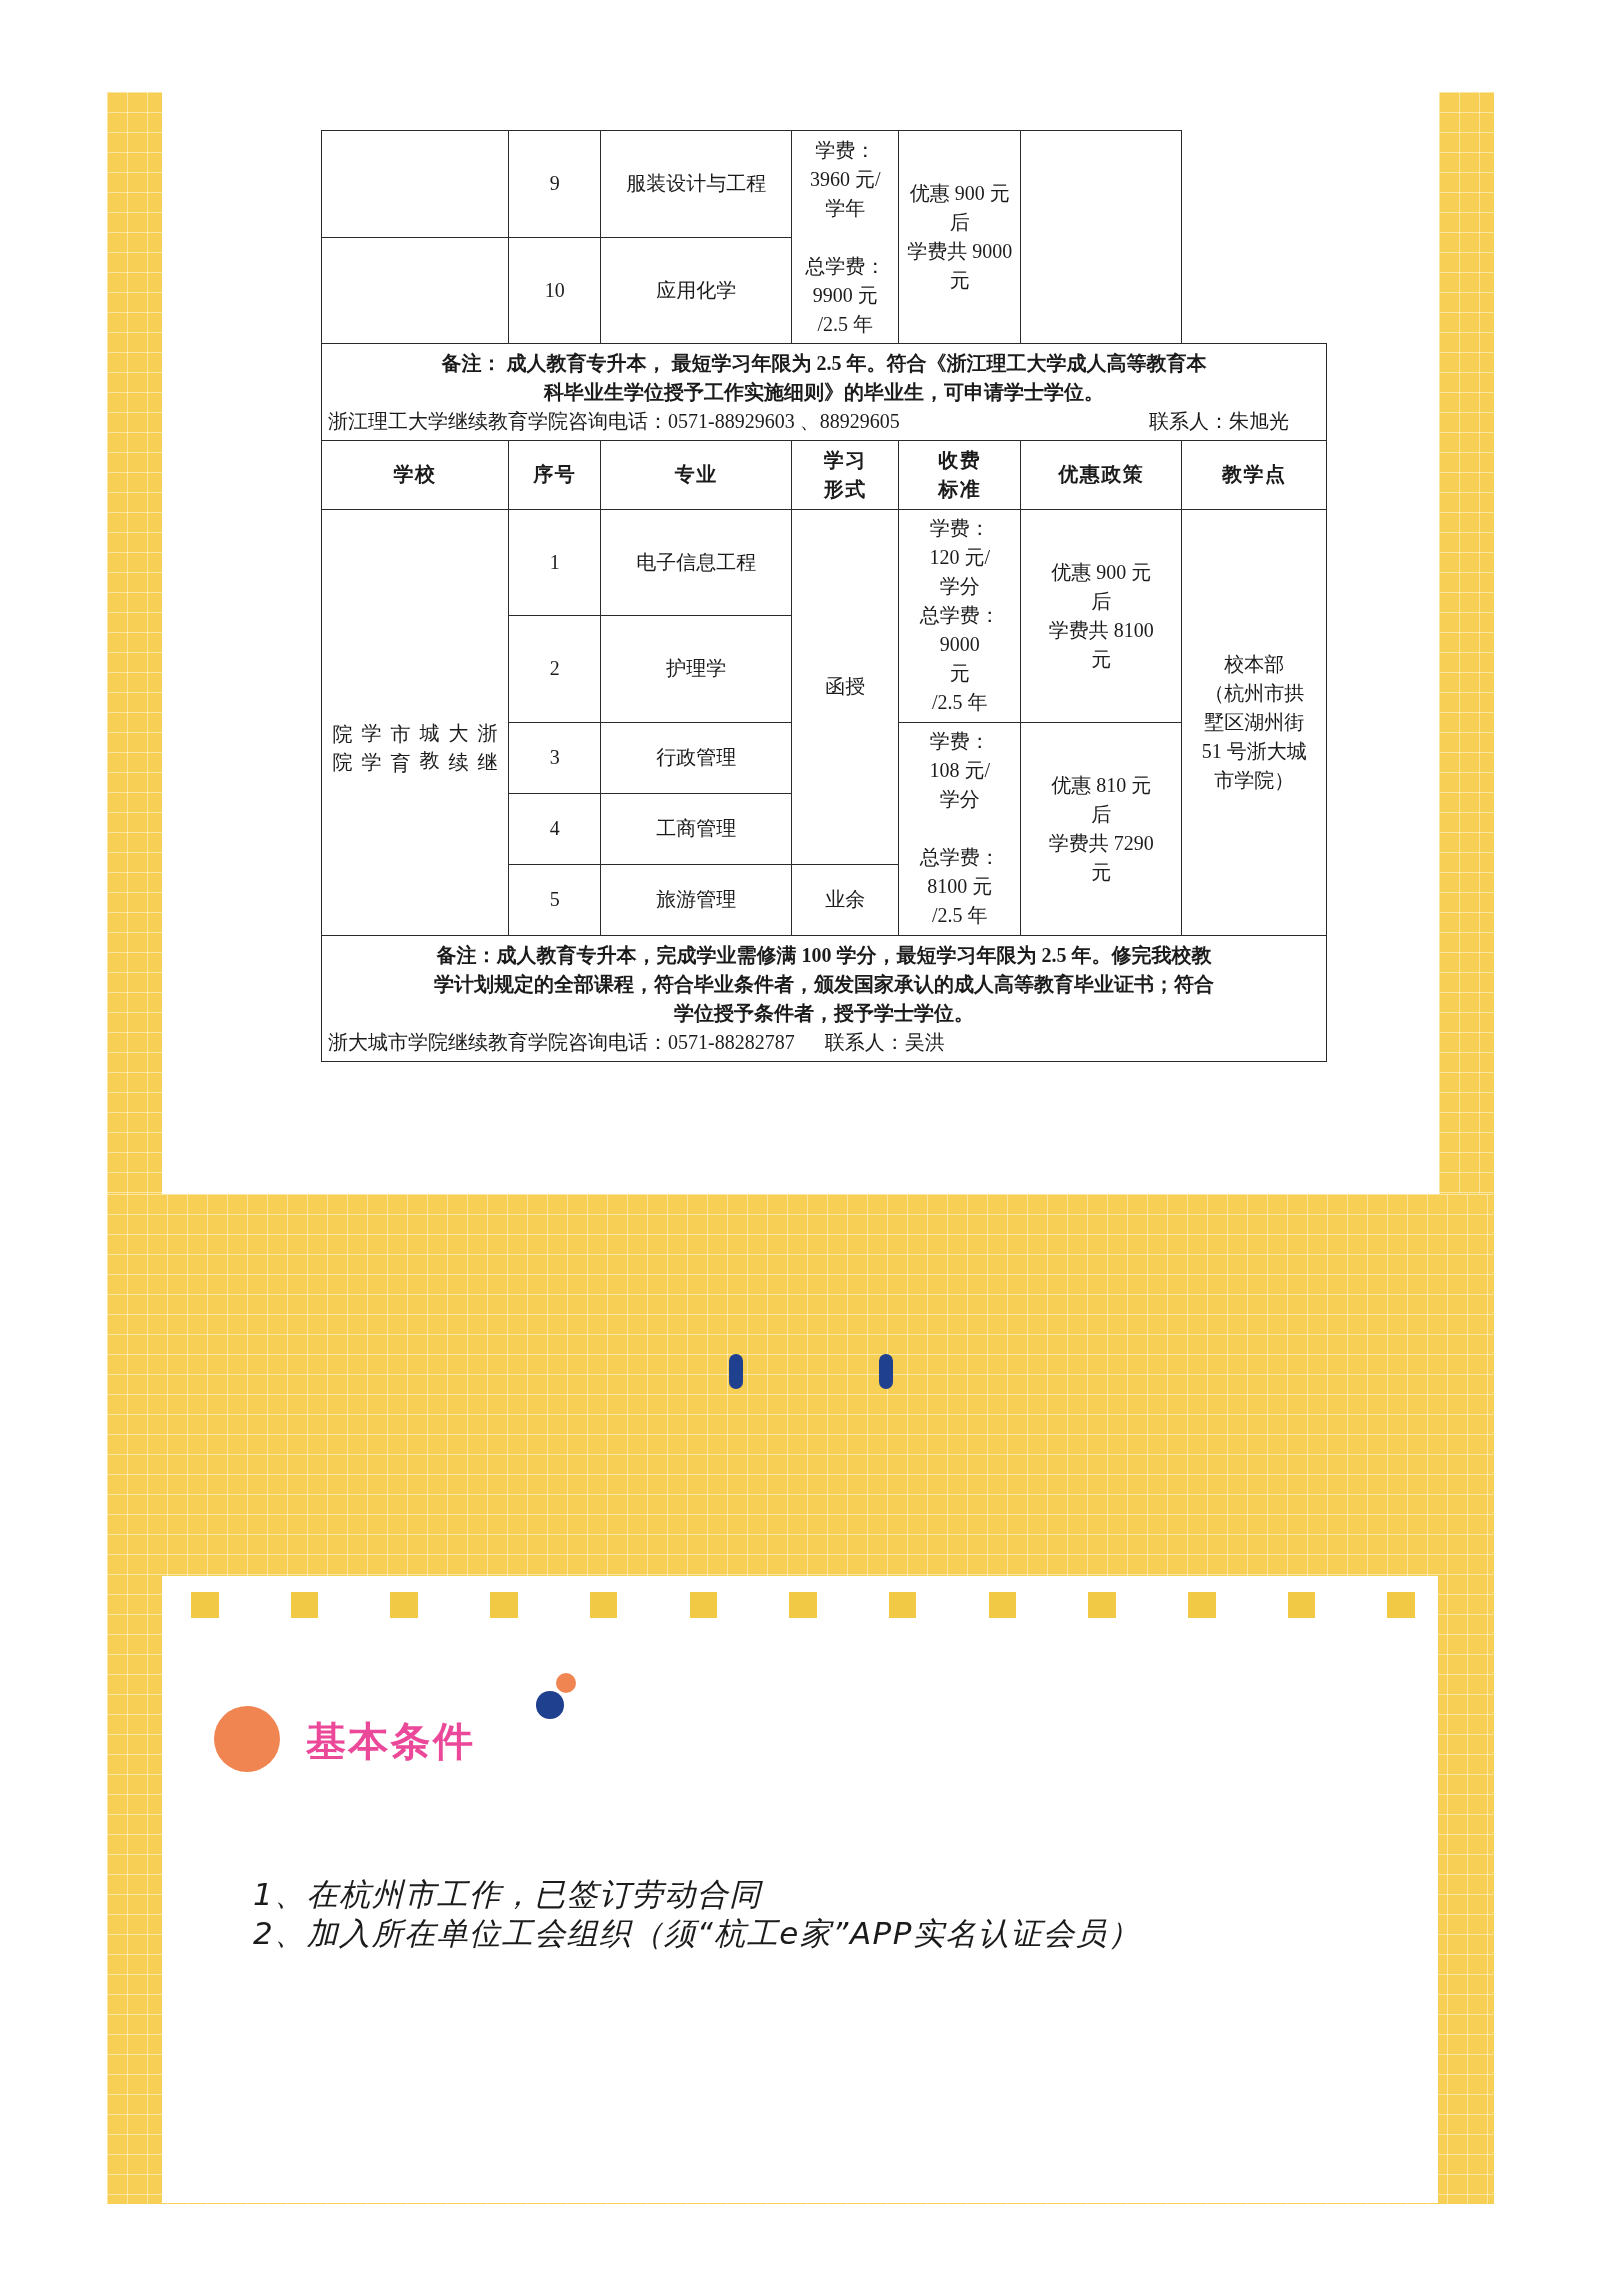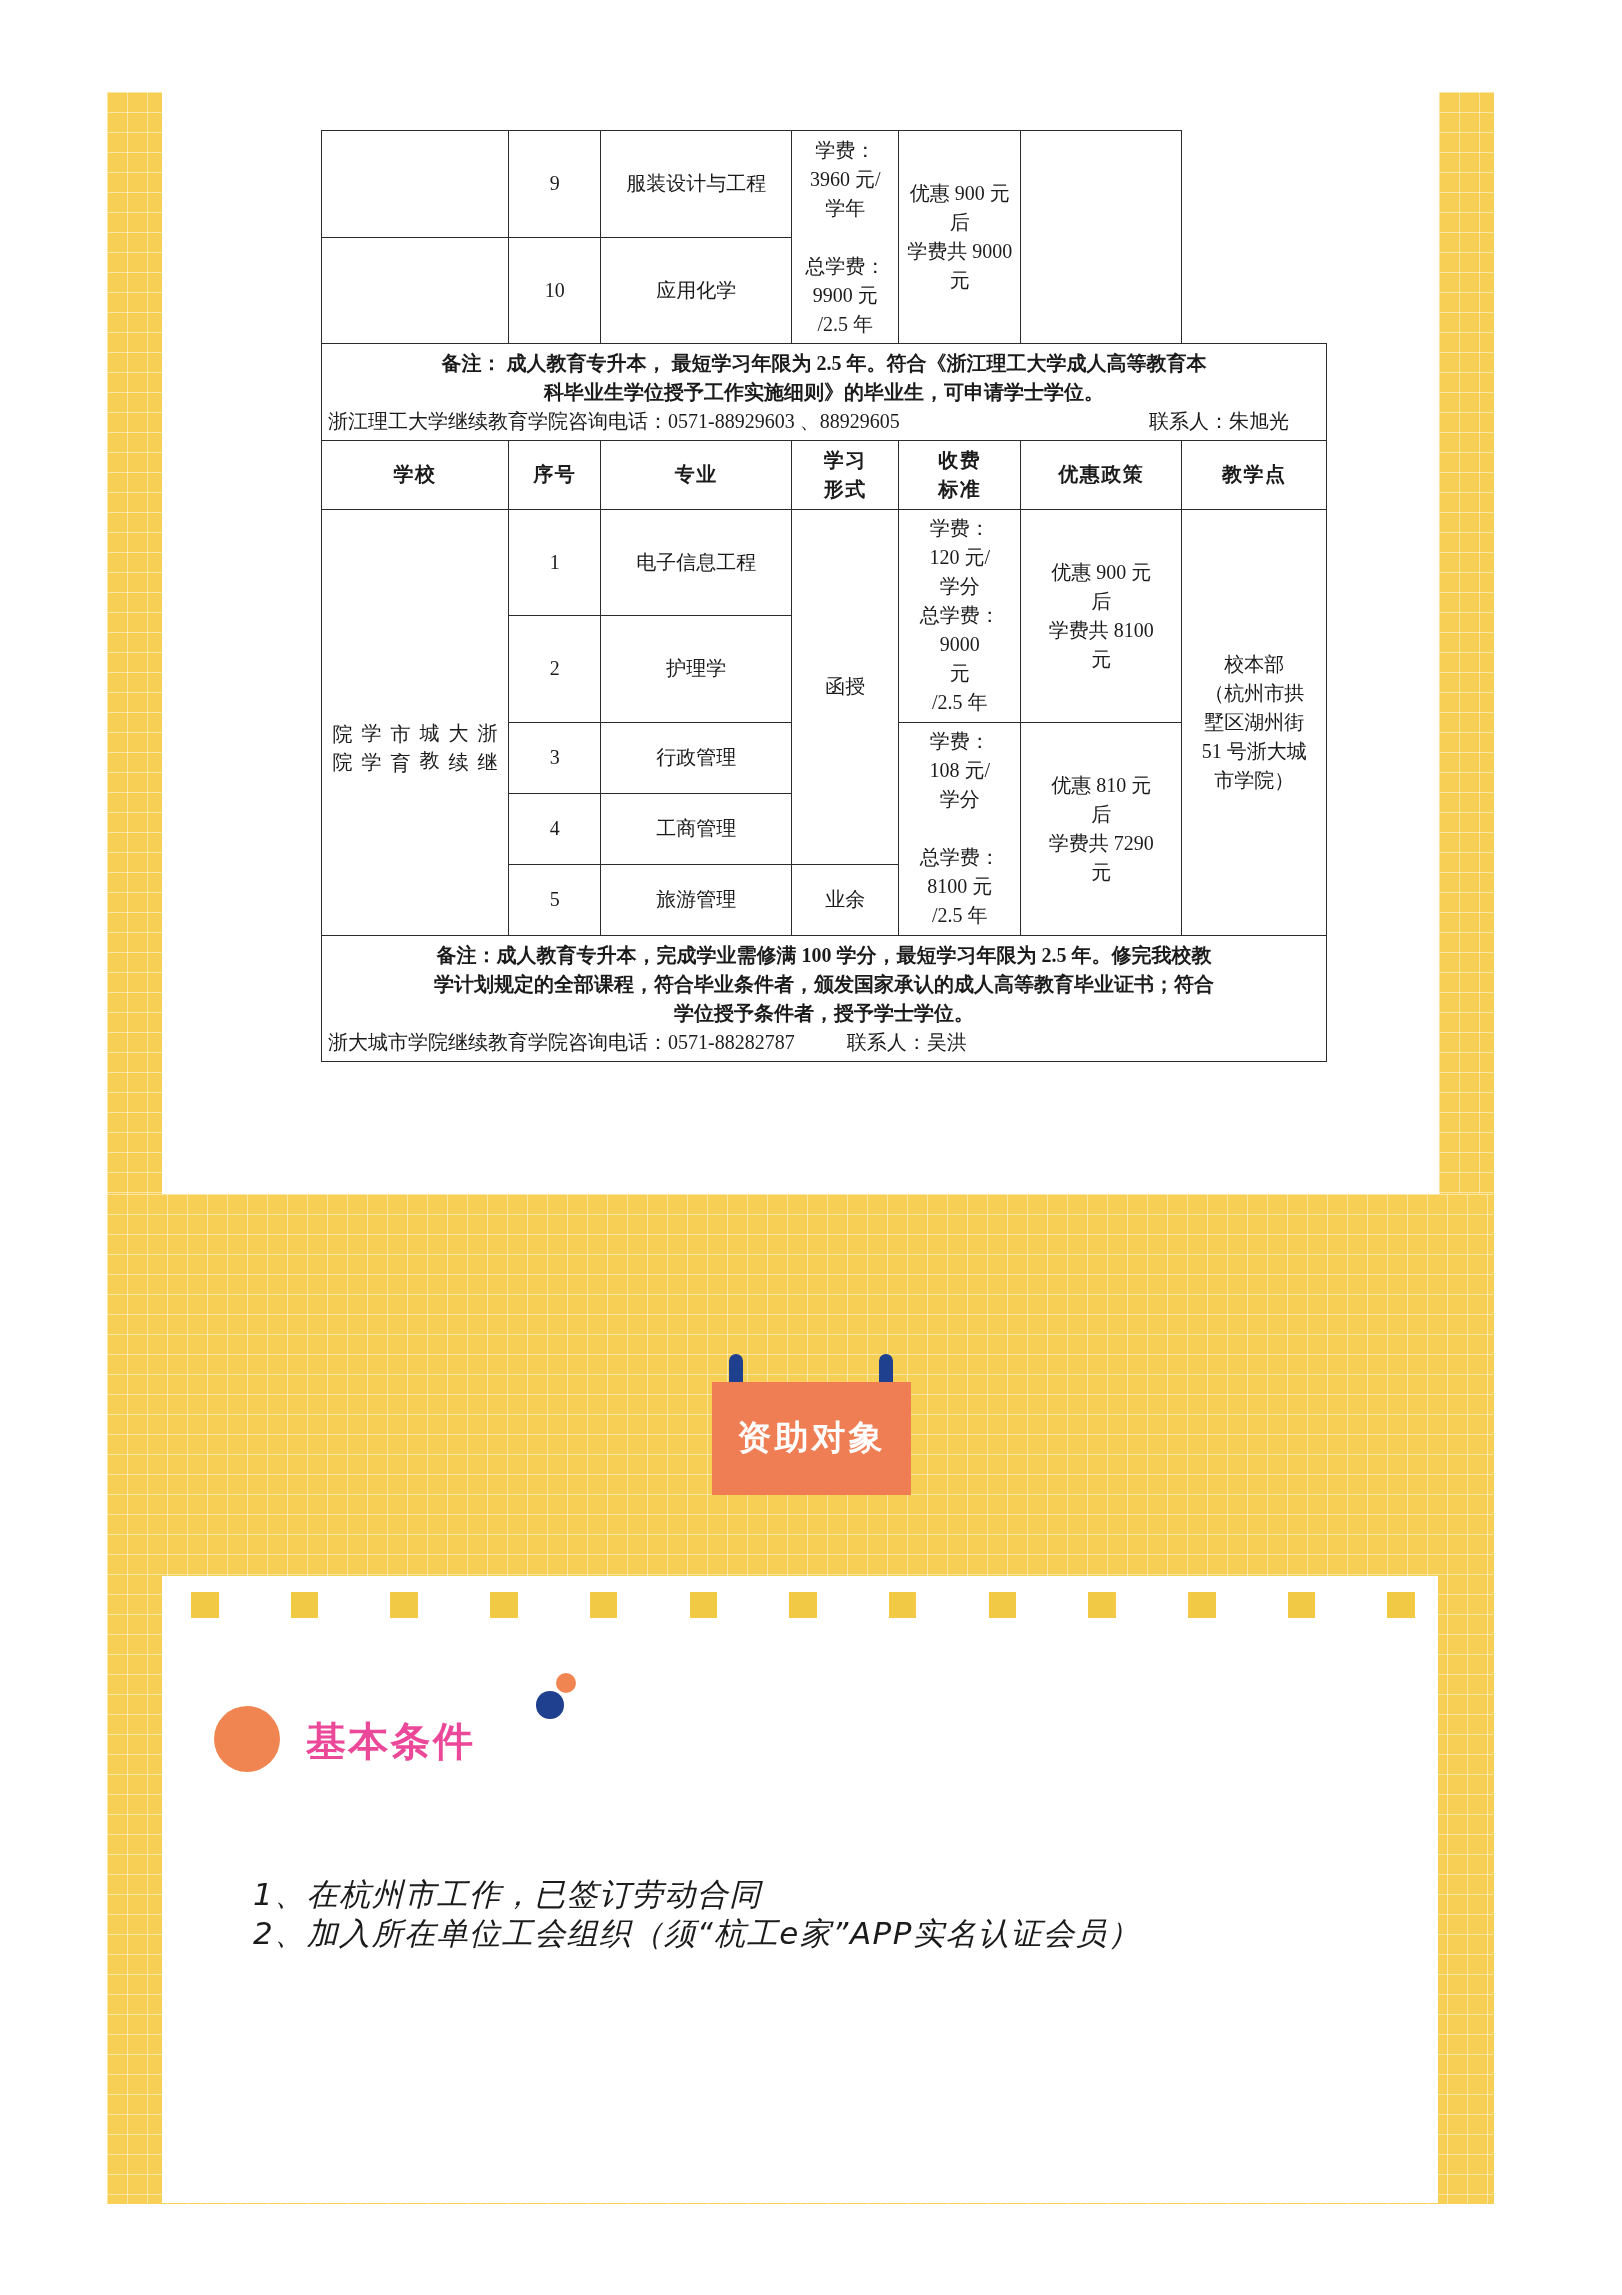--- a/index.html
+++ b/index.html
@@ -229,35 +229,32 @@
     <td>5</td>
     <td>旅游管理</td>
     <td>业余</td>
   </tr>
 
   <tr>
     <td colspan="7" class="note">
       <span class="note-line">备注：成人教育专升本，完成学业需修满 100 学分，最短学习年限为 2.5 年。修完我校教</span>
       <span class="note-line">学计划规定的全部课程，符合毕业条件者，颁发国家承认的成人高等教育毕业证书；符合</span>
       <span class="note-line">学位授予条件者，授予学士学位。</span>
-      <span class="note-row2" style="justify-content:flex-start;gap:52px;">
+      <span class="note-row2" style="justify-content:flex-start;gap:30px;">
         <span>浙大城市学院继续教育学院咨询电话：0571-88282787</span>
         <span>联系人：吴洪</span>
       </span>
     </td>
   </tr>
 </tbody>
   </table>
 
 <div id="ribbon-wrap">
   <div class="clip" id="clip-left"></div>
   <div class="clip" id="clip-right"></div>
-  <div id="ribbon">
-    <span id="ribbon-text">资助对象</span>
-  </div>
 </div>
 
 <div id="bottom-panel"></div>
 <div id="dash-row">
   <span class="dash"></span>
   <span class="dash"></span>
   <span class="dash"></span>
   <span class="dash"></span>
   <span class="dash"></span>
   <span class="dash"></span>

